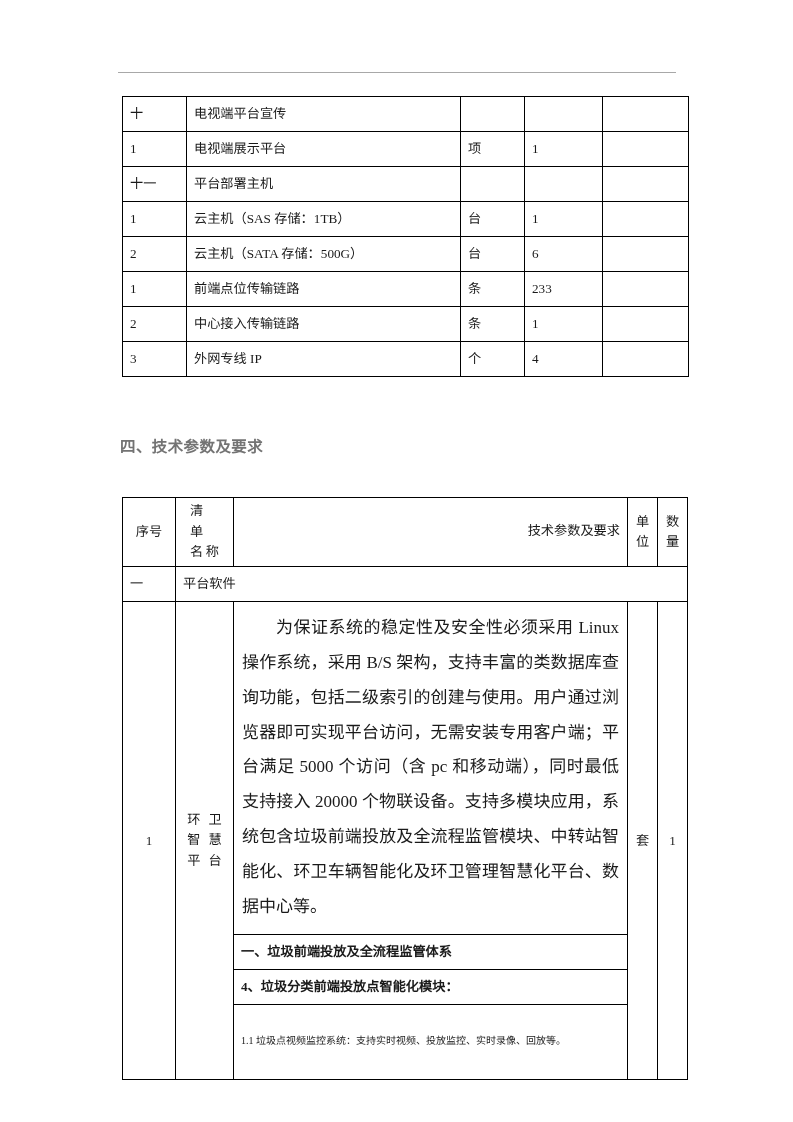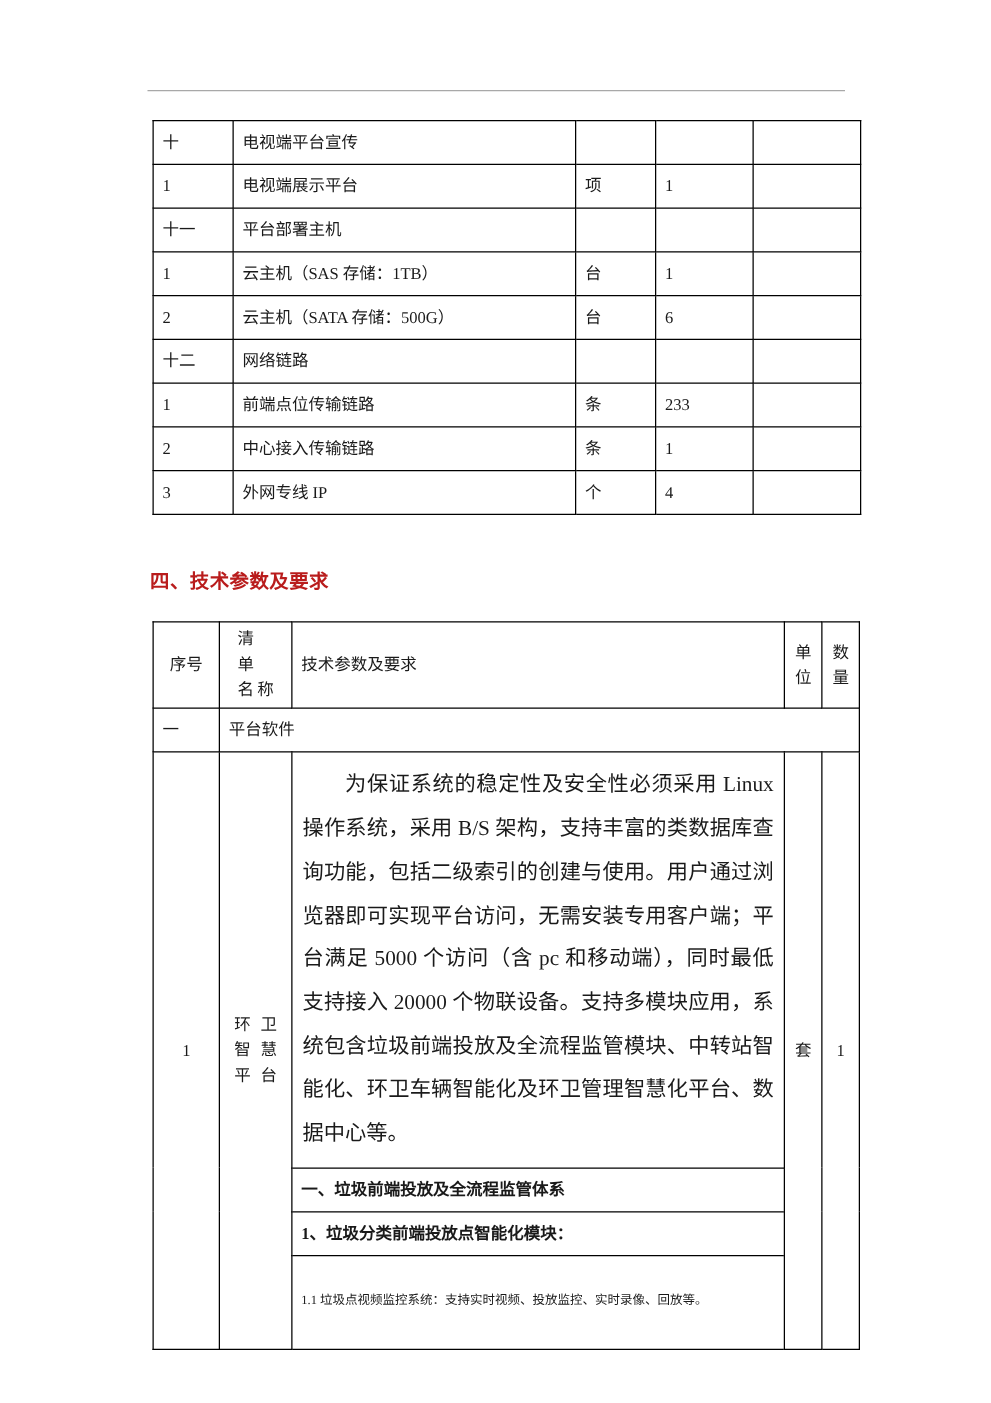--- a/index.html
+++ b/index.html
@@ -66,26 +66,26 @@
   #table-one .c-no     { width: 64px; }
   #table-one .c-name   { width: 274px; }
   #table-one .c-unit   { width: 64px; }
   #table-one .c-qty    { width: 78px; }
   #table-one .c-remark { width: 86px; }
 
   
   .section-heading {
     position: absolute;
     left: 120px;
-    top: 452px;
+    top: 434px;
     font-family: "DejaVu Sans", "Liberation Sans", sans-serif;
     font-weight: bold;
     font-size: 15.5px;
     letter-spacing: 0.4px;
-    color: #b91c1c;
+    color: #737373;
     white-space: nowrap;
   }
 
   
   #table-two {
     left: 122px;
     top: 497px;
     width: 566px;
   }
   #table-two td {
@@ -267,37 +267,20 @@
           </td>
         <td>
             <span class="cell-text">6</span>
           </td>
         <td>
             <span class="cell-text"></span>
           </td>
       </tr>
       <tr>
         <td>
-            <span class="cell-text">十二</span>
-          </td>
-        <td>
-            <span class="cell-text">网络链路</span>
-          </td>
-        <td>
-            <span class="cell-text"></span>
-          </td>
-        <td>
-            <span class="cell-text"></span>
-          </td>
-        <td>
-            <span class="cell-text"></span>
-          </td>
-      </tr>
-      <tr>
-        <td>
             <span class="cell-text">1</span>
           </td>
         <td>
             <span class="cell-text">前端点位传输链路</span>
           </td>
         <td>
             <span class="cell-text">条</span>
           </td>
         <td>
             <span class="cell-text">233</span>
@@ -356,21 +339,21 @@
     <tbody>
 
       <tr>
         <td class="hdr-cell">
           <span class="vert1">序号</span>
         </td>
         <td class="hdr-cell">
           <span class="vert2">清 单</span>
           <span class="vert2">名称</span>
         </td>
-        <td class="hdr-cell" style="text-align:left;">
+        <td class="hdr-cell" style="text-align:right;font-family:Liberation Mono, monospace;">
           <span class="hdr-stack">技术参数及要求</span>
         </td>
         <td class="hdr-cell">
           <span class="vert1">单</span>
           <span class="vert1">位</span>
         </td>
         <td class="hdr-cell">
           <span class="vert1">数</span>
           <span class="vert1">量</span>
         </td>
@@ -405,21 +388,21 @@
         </td>
       </tr>
 
       <tr>
         <td class="spec-line">
           <span class="cell-text">一、垃圾前端投放及全流程监管体系</span>
         </td>
       </tr>
       <tr>
         <td class="spec-line">
-          <span class="cell-text">1、垃圾分类前端投放点智能化模块：</span>
+          <span class="cell-text">4、垃圾分类前端投放点智能化模块：</span>
         </td>
       </tr>
       <tr>
         <td class="spec-line-two">
           <p>1.1 垃圾点视频监控系统：支持实时视频、投放监控、实时录像、回放等。</p>
         </td>
       </tr>
     </tbody>
   </table>
 

